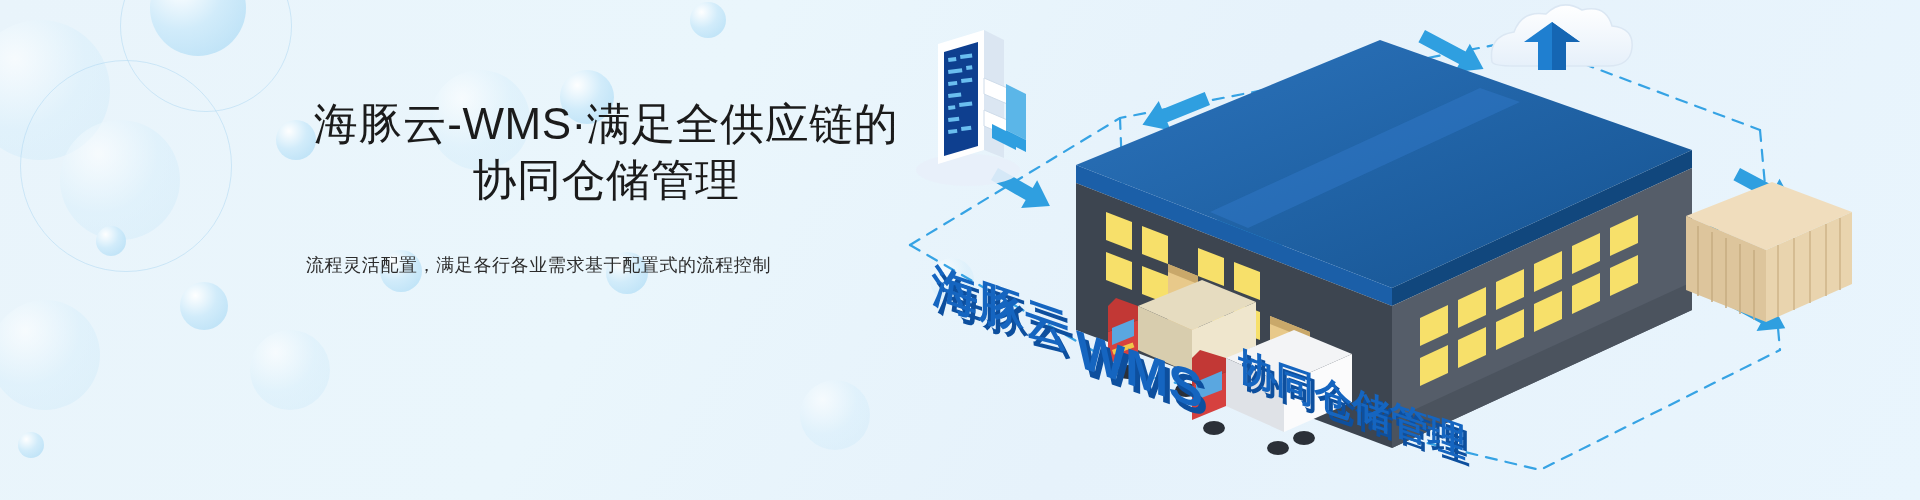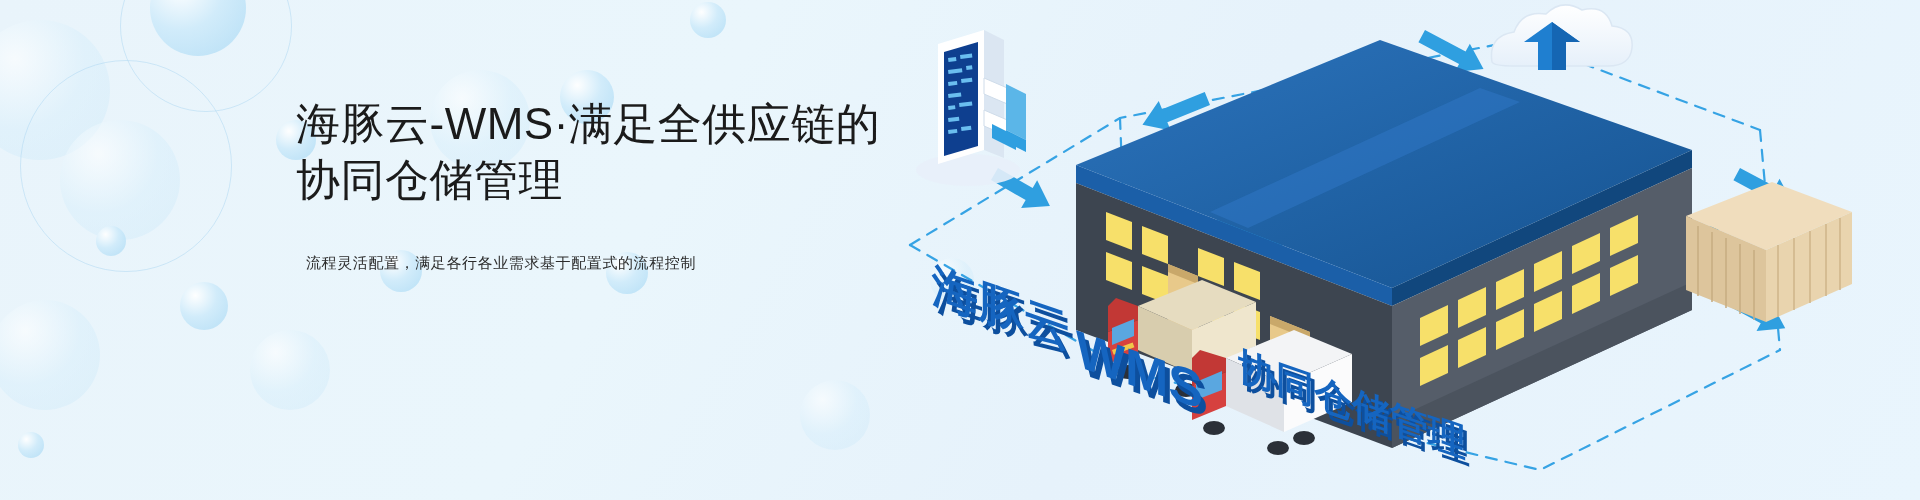--- a/index.html
+++ b/index.html
@@ -21,24 +21,24 @@
   .bub.faint{
     background:radial-gradient(circle at 32% 28%, rgba(255,255,255,.6) 0%, rgba(214,238,251,.45) 50%, rgba(175,219,245,.22) 100%);
   }
   .bub.ring{
     background:none;border:1px solid rgba(176,216,242,.55);
   }
   
   .copy{position:absolute;left:296px;top:96px;width:620px;}
   .headline{
     font-size:44px;line-height:1.28;color:#1b1b1b;font-weight:400;
-    letter-spacing:.5px;white-space:pre-line;margin:0;
+    letter-spacing:.5px;white-space:pre-line;margin:0;text-align:center;
   }
   .subtitle{
-    margin:42px 0 3px 10px;font-size:15px;color:#2c2c2c;letter-spacing:.6px;
+    margin:42px 0 3px 10px;font-size:18px;color:#2c2c2c;letter-spacing:.6px;
     line-height:1.6;
   }
   
   .illus{position:absolute;left:880px;top:0;width:1040px;height:500px;}
   .illus svg{display:block;width:1040px;height:500px;}
 </style>
 </head>
 <body>
 
 <div id="banner">

